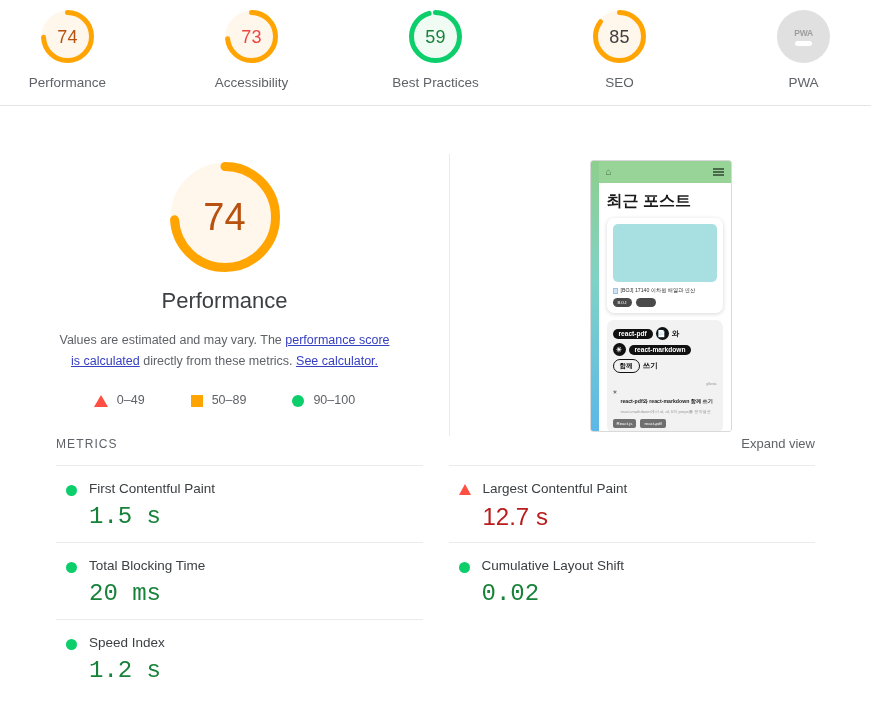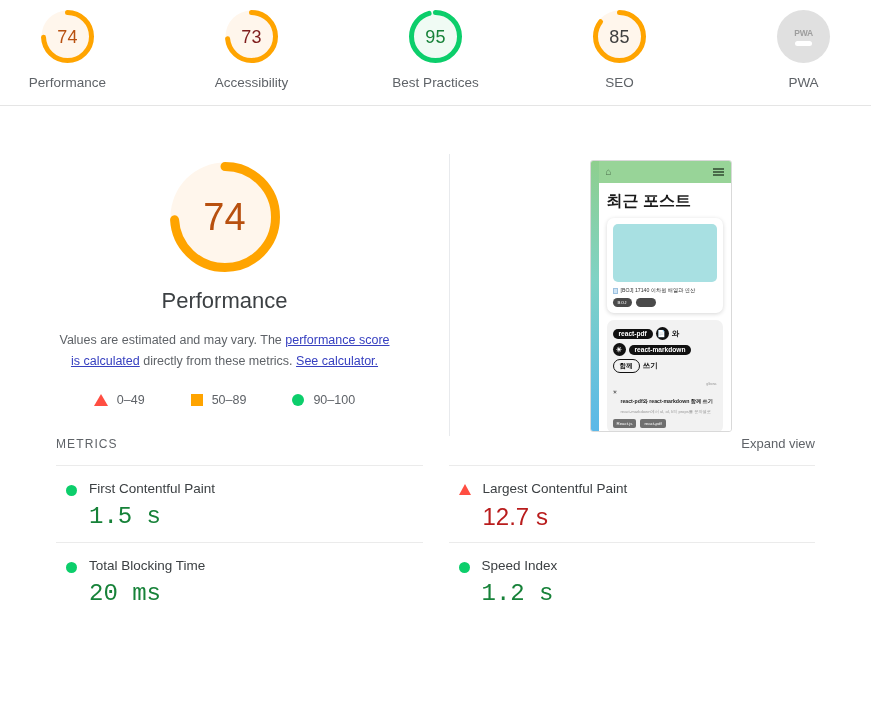--- a/index.html
+++ b/index.html
@@ -95,21 +95,21 @@
     font-size: 12.5px;
     line-height: 1.65;
     color: #5f6368;
   }
   .category-desc a { color: #3740c0; text-decoration: underline; }
   .legend {
     margin-top: 22px;
     display: flex; align-items: center; gap: 46px;
     font-size: 12.5px; color: #5f6368;
   }
-  .legend-item { display: flex; align-items: center; gap: 9px; }
+  .legend-item { display: flex; align-items: flex-end; gap: 9px; }
   .swatch-fail {
     width: 0; height: 0;
     border-left: 7px solid transparent;
     border-right: 7px solid transparent;
     border-bottom: 12px solid #ff4e42;
   }
   .swatch-avg { width: 12px; height: 12px; background: #ffa400; }
   .swatch-pass { width: 12px; height: 12px; border-radius: 50%; background: #0cce6b; }
 
   
@@ -243,31 +243,31 @@
         <span class="gauge-num" style="color:#b8500f">74</span>
       </div>
       <span class="gauge-label">Performance</span>
     </div>
     <div class="gauge-item">
       <div class="gauge-ring">
         <svg width="53" height="53" viewBox="0 0 53 53">
     <circle cx="26.5" cy="26.5" r="26" fill="#fff6ec"></circle>
     <circle cx="26.5" cy="26.5" r="24" fill="none" stroke="#ffa400" stroke-width="5" stroke-dasharray="110.08140658178635 40.715040790523716" stroke-linecap="round" transform="rotate(-90 26.5 26.5)"></circle>
   </svg>
-        <span class="gauge-num" style="color:#7f1d1d">73</span>
+        <span class="gauge-num" style="color:#ef4444">73</span>
       </div>
       <span class="gauge-label">Accessibility</span>
     </div>
     <div class="gauge-item">
       <div class="gauge-ring">
         <svg width="53" height="53" viewBox="0 0 53 53">
     <circle cx="26.5" cy="26.5" r="26" fill="#f0fbf4"></circle>
     <circle cx="26.5" cy="26.5" r="24" fill="none" stroke="#0cce6b" stroke-width="5" stroke-dasharray="143.25662500369455 7.539822368615518" stroke-linecap="round" transform="rotate(-90 26.5 26.5)"></circle>
   </svg>
-        <span class="gauge-num" style="color:#178239">95</span>
+        <span class="gauge-num" style="color:#178239">59</span>
       </div>
       <span class="gauge-label">Best Practices</span>
     </div>
     <div class="gauge-item">
       <div class="gauge-ring">
         <svg width="53" height="53" viewBox="0 0 53 53">
     <circle cx="26.5" cy="26.5" r="26" fill="#fff6ec"></circle>
     <circle cx="26.5" cy="26.5" r="24" fill="none" stroke="#ffa400" stroke-width="5" stroke-dasharray="128.17698026646354 22.619467105846525" stroke-linecap="round" transform="rotate(-90 26.5 26.5)"></circle>
   </svg>
         <span class="gauge-num" style="color:#404040">85</span>
@@ -400,19 +400,26 @@
       <div class="metric">
         <span class="m-ico-pass"></span>
     <span class="m-text">
       <span class="m-name">Total Blocking Time</span>
       <span class="m-value pass">20 ms</span>
     </span>
       </div>
       <div class="metric">
         <span class="m-ico-pass"></span>
     <span class="m-text">
+      <span class="m-name">Cumulative Layout Shift</span>
+      <span class="m-value pass">0.02</span>
+    </span>
+      </div>
+      <div class="metric">
+        <span class="m-ico-pass"></span>
+    <span class="m-text">
       <span class="m-name">Speed Index</span>
       <span class="m-value pass">1.2 s</span>
     </span>
       </div>
       <div></div>
     </div>
 </div>
 
 </body></html>

